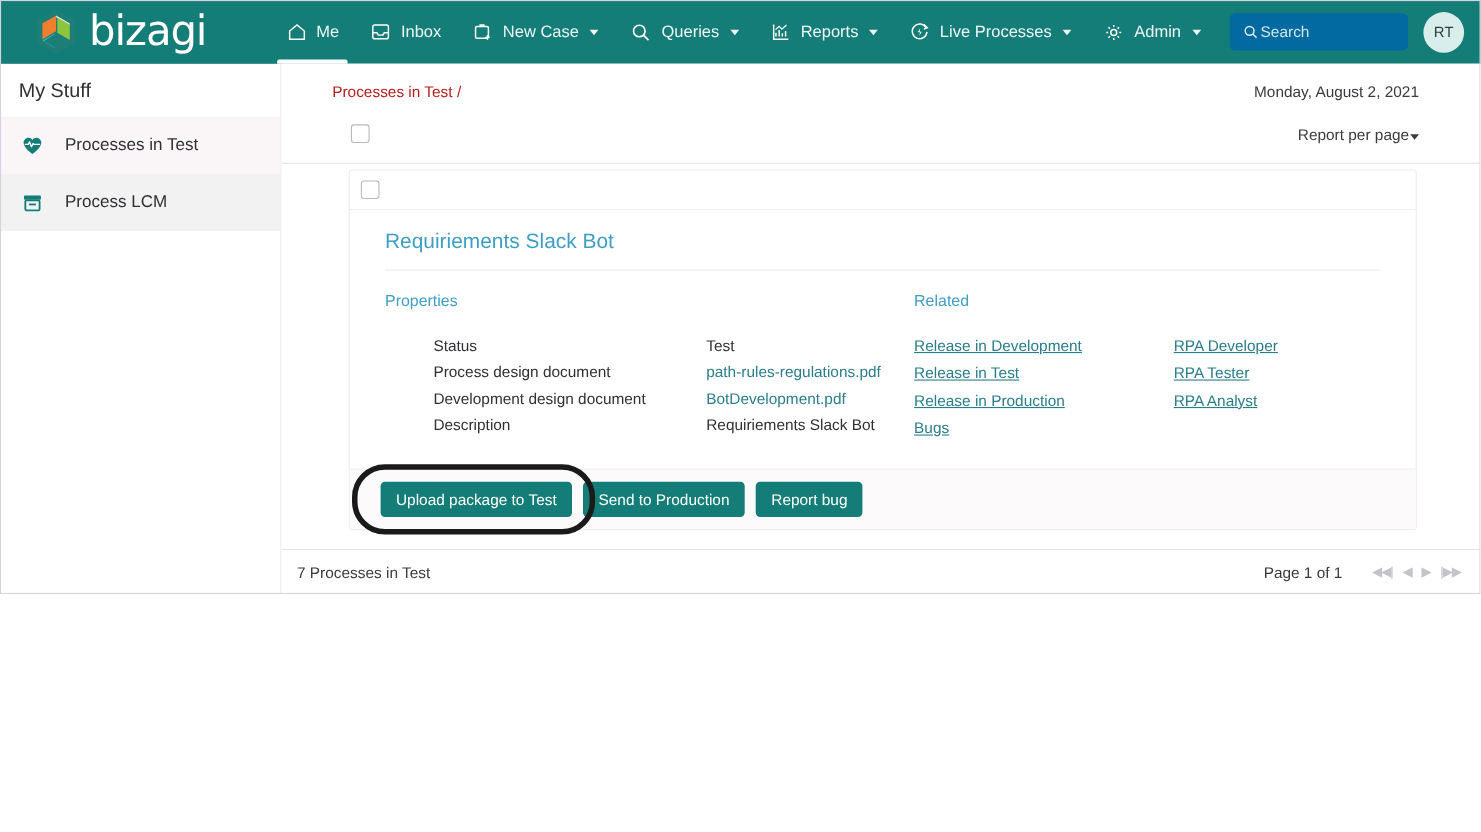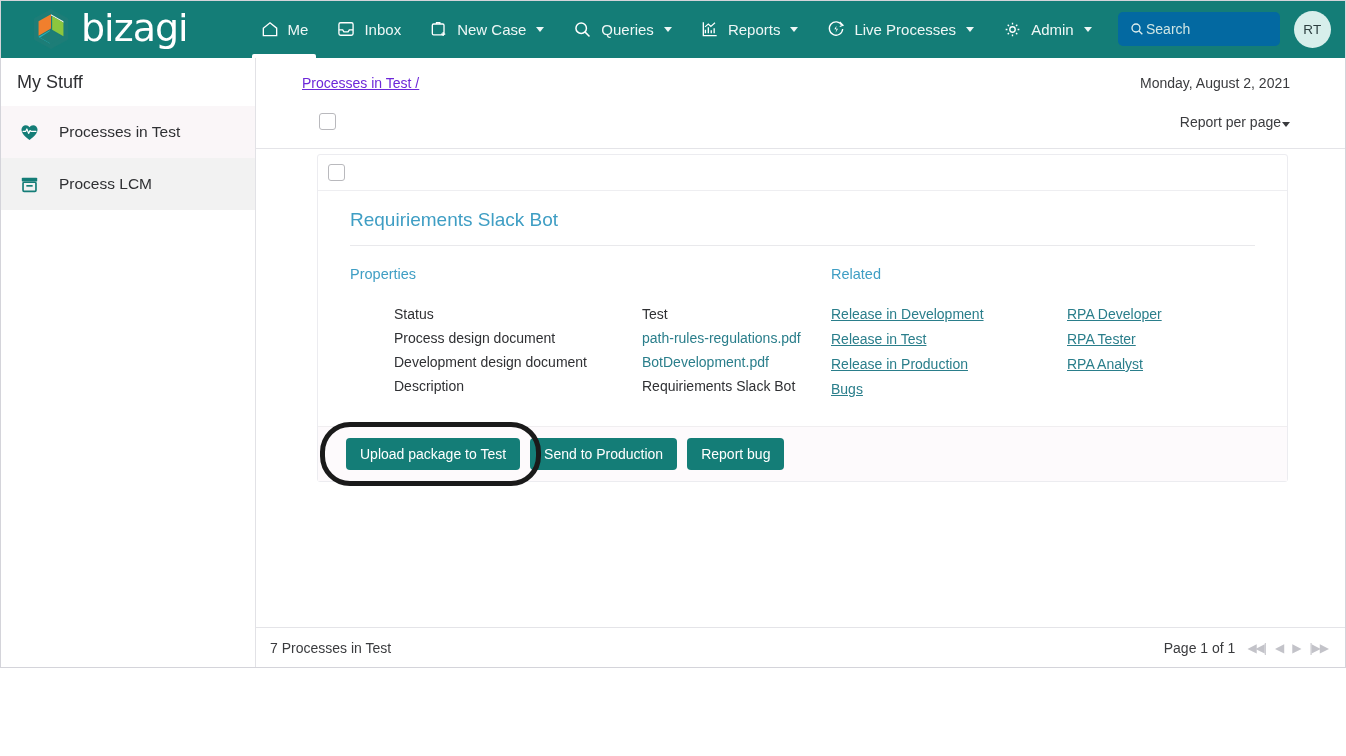--- a/index.html
+++ b/index.html
@@ -4,21 +4,21 @@
 <style>
   * { box-sizing: border-box; margin: 0; padding: 0; }
   html, body {
     width: 1346px; height: 756px;
     font-family: "Liberation Sans", sans-serif;
     background: #ffffff;
     overflow: hidden;
   }
   .app {
     position: relative;
-    width: 1346px; height: 668px;
+    width: 1346px; height: 540px;
     background: #ffffff;
     display: flex; flex-direction: column;
   }
 
   
   .topnav {
     height: 58px; flex: 0 0 58px;
     background: #147d77;
     display: flex; align-items: center;
     position: relative;
@@ -88,21 +88,21 @@
   .side-icon { width: 24px; display: flex; align-items: center; justify-content: center; }
 
   
   .main {
     flex: 1; min-width: 0; display: flex; flex-direction: column;
     background: #ffffff; position: relative;
   }
   .main-head { height: 90px; flex: 0 0 90px; position: relative; background:#fff; }
   .crumb {
     position: absolute; left: 46px; top: 17px;
-    font-size: 14px; color: #6d28d9; cursor: pointer; text-decoration: underline;
+    font-size: 14px; color: #b91c1c; cursor: pointer;
   }
   .date {
     position: absolute; right: 56px; top: 17px;
     font-size: 14px; color: #3a3b3e;
   }
   .rpp {
     position: absolute; right: 56px; top: 56px;
     font-size: 14px; color: #3a3b3e; cursor: pointer;
     display: flex; align-items: center; gap: 1px;
   }
@@ -170,21 +170,21 @@
 
   
   .footer {
     height: 41px; flex: 0 0 41px;
     border-top: 1px solid #e4e4e8;
     display: flex; align-items: center;
     padding: 0 18px 0 14px; background: #ffffff;
     position: relative;
   }
   .footer-count { font-size: 14px; color: #3a3b3e; }
-  .pager { margin-left: auto; display: flex; align-items: center; gap: 12px; }
+  .pager { margin-left: auto; display: flex; align-items: center; gap: 27px; }
   .pager-text { font-size: 14px; color: #3a3b3e; }
   .pg-btns { display: flex; align-items: center; gap: 9px; color: #c3c3c9; font-size: 12px; }
   .pg-btns span { cursor: pointer; letter-spacing: -1px; }
 
   .outer-border { position: absolute; inset: 0; border: 1px solid #d4d4da; pointer-events: none; }
 </style>
 </head>
 <body>
 
 <div class="app">

